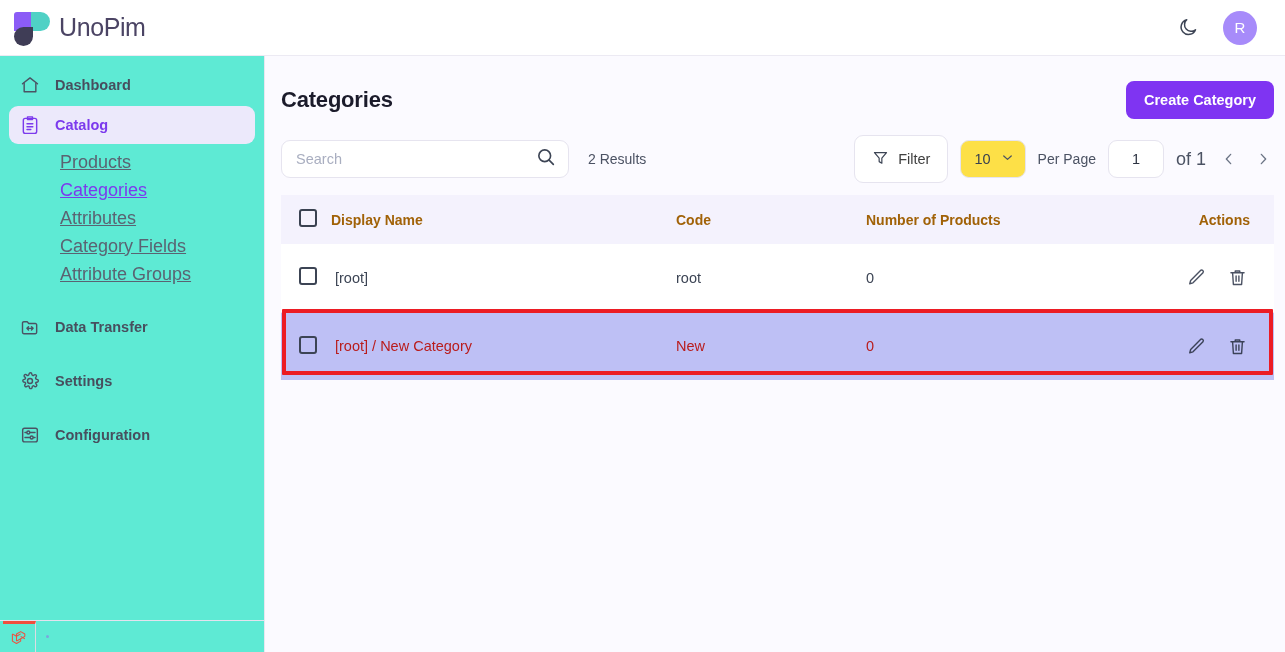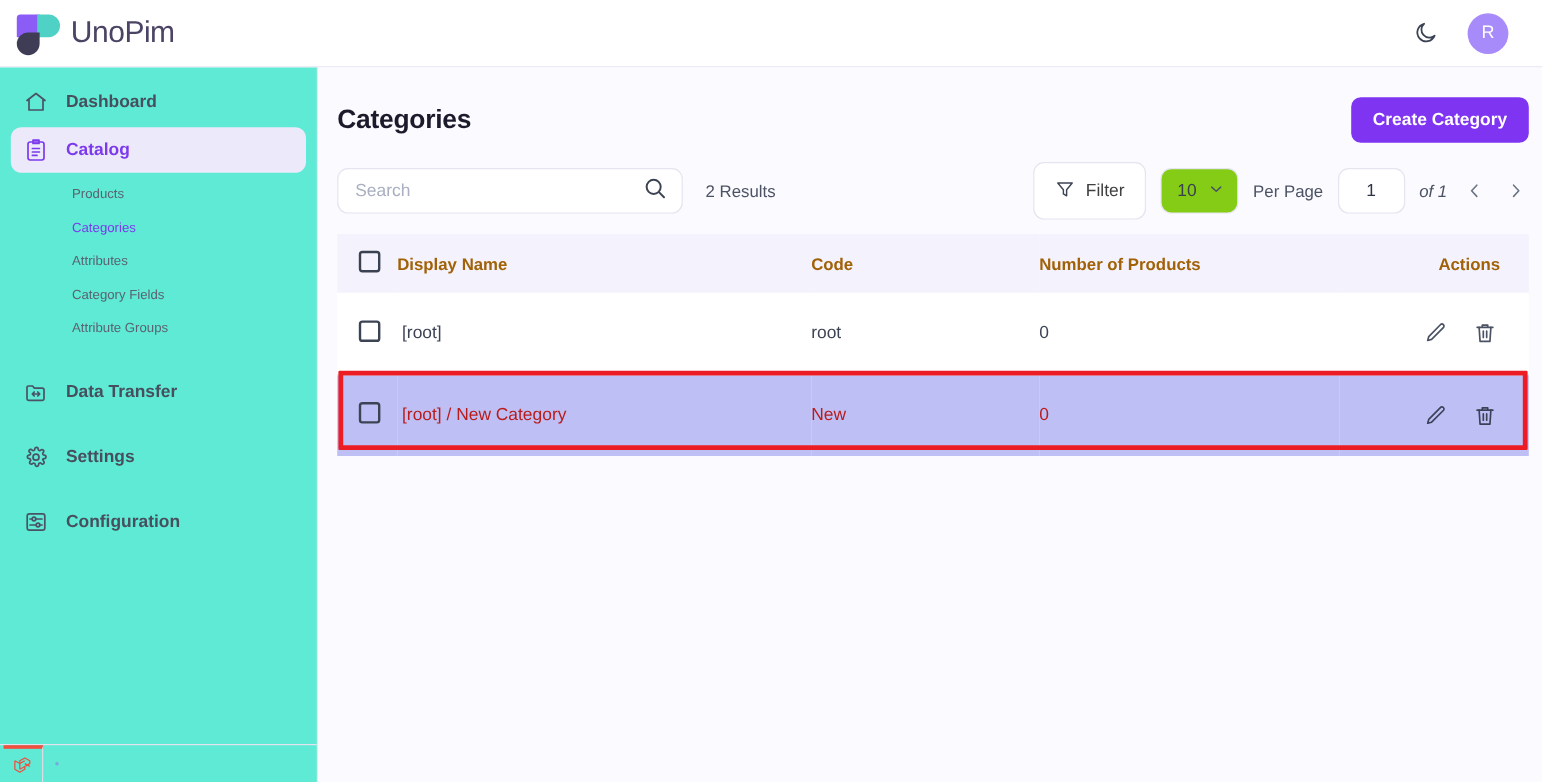--- a/index.html
+++ b/index.html
@@ -73,22 +73,23 @@
     color: #474f5e; font-size: 14.5px; font-weight: 700;
     cursor: pointer;
     margin-bottom: 2px;
   }
   .nav-item.active { background: #ece9fb; color: #7c3aed; }
   .nav-item .ico { width: 22px; height: 22px; display: flex; align-items: center; justify-content: center; flex: 0 0 22px; }
   .sub-list { padding: 2px 0 6px 0; }
   .sub-item {
     height: 28px; display: flex; align-items: center;
     padding-left: 51px;
-    font-size: 11px; color: #5a6372; font-weight: 400;
-    cursor: pointer;
+    font-size: 18px; color: #5a6372; font-weight: 400;
+    cursor: pointer;
+    text-decoration: underline;
   }
   .sub-item.active { color: #7c3aed; }
   .nav-gap { height: 14px; }
 
   .sidebar-bottom { margin-top: auto; }
   .sidebar-divider { border-top: 1px solid #e4e2ee; margin: 0; }
   .debugbar {
     height: 31px; display: flex; align-items: center;
     padding-left: 3px;
   }
@@ -149,34 +150,34 @@
   .filter-btn {
     height: 48px; padding: 0 17px;
     background: #ffffff; border: 1px solid #e6e4ef; border-radius: 9px;
     display: flex; align-items: center; gap: 9px;
     font-size: 14.5px; color: #404040; font-weight: 400;
     cursor: pointer;
     font-family: "Liberation Sans", sans-serif;
   }
   .perpage-select {
     height: 38px; padding: 0 10px 0 13px;
-    background: #84cc16; border: 1px solid #e6e4ef; border-radius: 9px;
+    background: #fde047; border: 1px solid #e6e4ef; border-radius: 9px;
     display: flex; align-items: center; gap: 9px;
     font-size: 14.5px; color: #39414f;
     cursor: pointer;
   }
   .perpage-label { font-size: 14px; color: #4b5263; }
   .page-input {
     width: 56px; height: 38px;
     background: #ffffff; border: 1px solid #e6e4ef; border-radius: 9px;
     text-align: center; font-size: 14.5px; color: #2d3342;
     outline: none;
     font-family: "Liberation Sans", sans-serif;
   }
-  .of-text { font-size: 14px; color: #4b5263; font-style: italic; }
+  .of-text { font-size: 18px; color: #4b5263; }
   .pg-arrow {
     width: 22px; height: 30px;
     display: flex; align-items: center; justify-content: center;
     color: #6b7485; cursor: pointer;
   }
 
   
   .table-wrap { margin-top: 16px; position: relative; }
   table { width: 100%; border-collapse: collapse; table-layout: fixed; }
   thead tr { background: #f4f2fd; }

